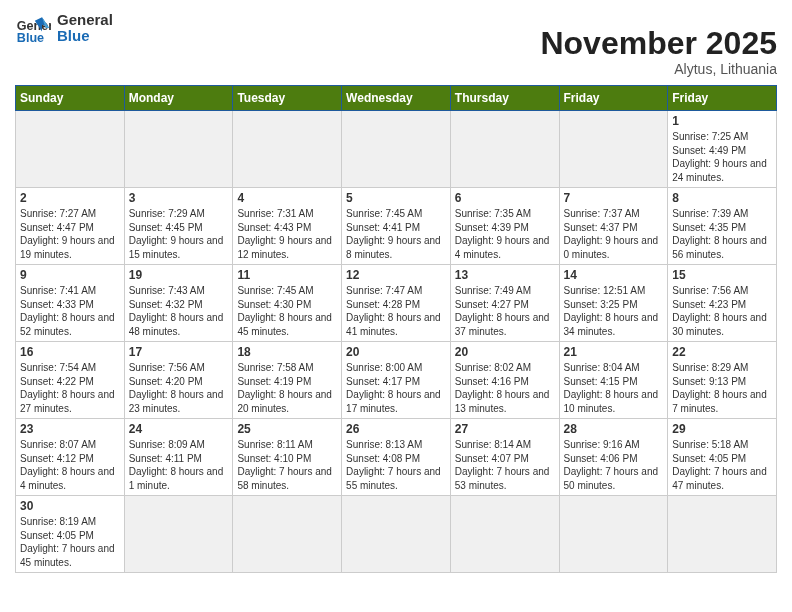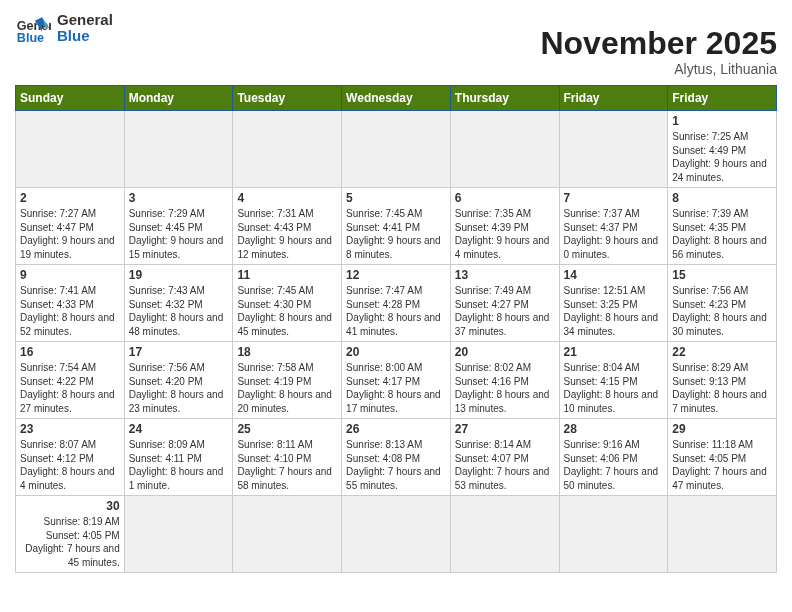--- a/index.html
+++ b/index.html
@@ -65,21 +65,20 @@
       font-size: 9.5px;
       color: #333;
       background: #fff;
       height: 72px;
     }
     .calendar td.empty {
       background: #f0f0f0;
     }
     .calendar td.last-row {
       height: 60px;
-      text-align: right;
     }
     .day-num {
       font-size: 12px;
       font-weight: bold;
       display: block;
       margin-bottom: 2px;
     }
     .day-info {
       font-size: 10px;
       line-height: 1.35;
@@ -253,21 +252,21 @@
         <td>
           <span class="day-num">27</span>
           <div class="day-info">Sunrise: <span>8:14 AM</span><br>Sunset: <span>4:07 PM</span><br>Daylight: <span>7 hours and 53 minutes.</span></div>
         </td>
         <td>
           <span class="day-num">28</span>
           <div class="day-info">Sunrise: <span>9:16 AM</span><br>Sunset: <span>4:06 PM</span><br>Daylight: <span>7 hours and 50 minutes.</span></div>
         </td>
         <td>
           <span class="day-num">29</span>
-          <div class="day-info">Sunrise: <span>11:18 AM</span><br>Sunset: <span>4:05 PM</span><br>Daylight: <span>7 hours and 47 minutes.</span></div>
+          <div class="day-info">Sunrise: <span>5:18 AM</span><br>Sunset: <span>4:05 PM</span><br>Daylight: <span>7 hours and 47 minutes.</span></div>
         </td>
       </tr>
 
       <tr>
         <td class="last-row">
           <span class="day-num">30</span>
           <div class="day-info">Sunrise: <span>8:19 AM</span><br>Sunset: <span>4:05 PM</span><br>Daylight: <span>7 hours and 45 minutes.</span></div>
         </td>
         <td class="last-row empty"></td>
         <td class="last-row empty"></td>

